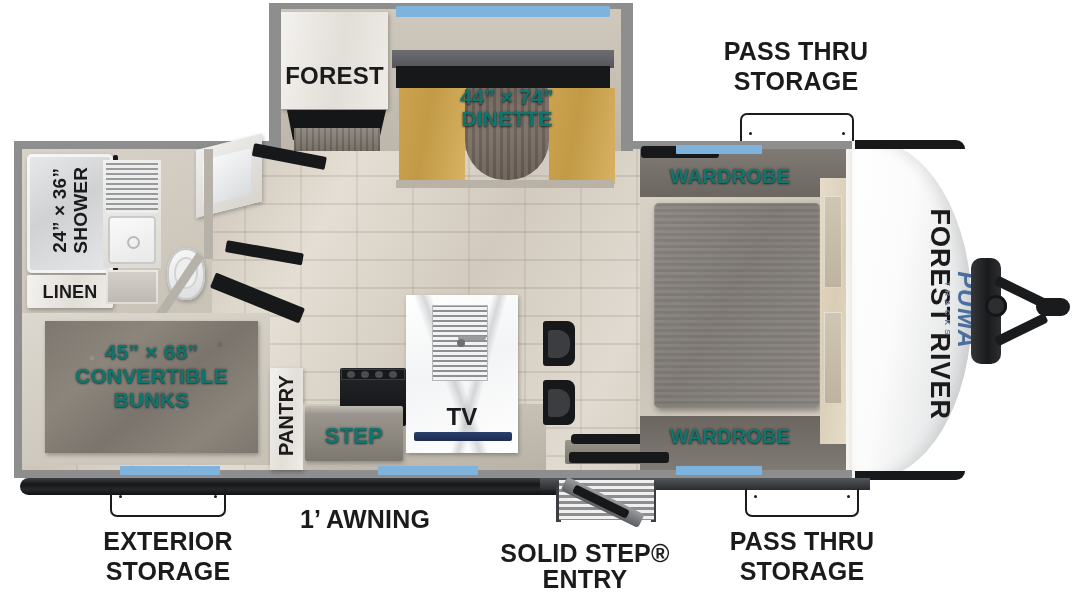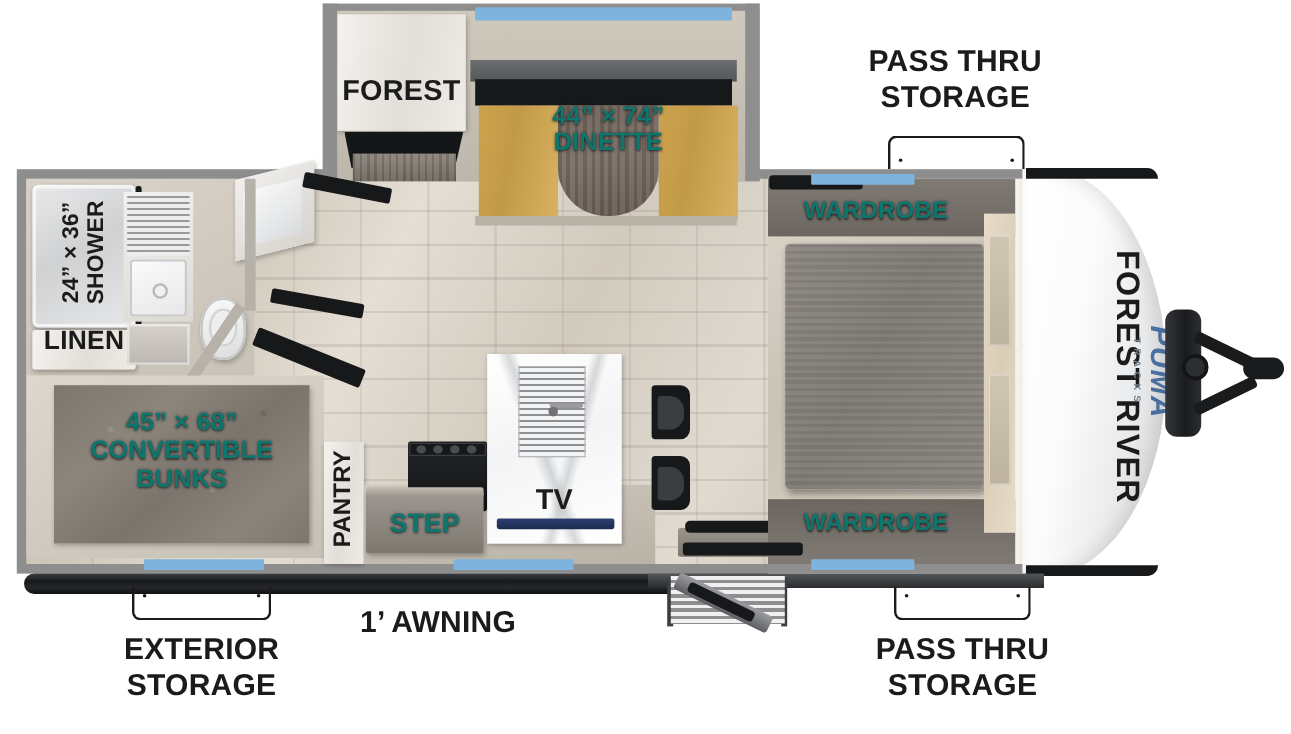--- a/index.html
+++ b/index.html
@@ -112,21 +112,21 @@
 
   <div class="abs" style="left:22px;top:149px;width:190px;height:164px;background:linear-gradient(160deg,#d8d2c8,#c8c2b7);"></div>
 
   <div class="abs shadowbox" style="left:27px;top:154px;width:86px;height:119px;border-radius:5px;
               background:linear-gradient(150deg,#e9e9ea,#cfd1d3 45%,#e6e7e8);
               box-shadow:inset 0 0 0 3px rgba(255,255,255,.65),1px 2px 4px rgba(0,0,0,.3);"></div>
   <div class="lbl lbl-dark rot-ccw" style="left:6px;top:189px;width:128px;font-size:19px;line-height:1.12;">24” × 36”
 SHOWER</div>
 
   <div class="abs cabwhite shadowbox" style="left:27px;top:275px;width:86px;height:33px;border-radius:2px;"></div>
-  <div class="lbl lbl-dark" style="left:27px;top:272px;width:86px;font-size:22px;">LINEN</div>
+  <div class="lbl lbl-dark" style="left:27px;top:283px;width:86px;font-size:18px;">LINEN</div>
 
   <div class="abs" style="left:113px;top:155px;width:5px;height:116px;background:#17181a;border-radius:2px;"></div>
 
   <div class="abs" style="left:103px;top:160px;width:58px;height:108px;background:linear-gradient(160deg,#f2f1ef,#ddd9d3);"></div>
   <div class="abs" style="left:106px;top:163px;width:52px;height:50px;
               background:repeating-linear-gradient(to bottom,#9a9a9c 0 2px,#eceded 2px 5px);"></div>
   <div class="abs" style="left:108px;top:216px;width:48px;height:48px;border-radius:4px;
               background:linear-gradient(160deg,#fbfbfb,#e7e7e8);box-shadow:inset 0 0 0 2px #c9cacb;"></div>
   <div class="abs" style="left:127px;top:236px;width:9px;height:9px;border-radius:50%;border:2px solid #b8b9ba;"></div>
   <div class="abs" style="left:106px;top:270px;width:52px;height:34px;background:linear-gradient(180deg,#d5d1ca,#bcb7b0);
@@ -275,14 +275,15 @@
 STORAGE</div>
 
   <div class="lbl lbl-dark" style="left:706px;top:526px;width:192px;font-size:25px;line-height:1.2;">PASS THRU
 STORAGE</div>
 
   <div class="lbl lbl-dark" style="left:72px;top:526px;width:192px;font-size:25px;line-height:1.2;">EXTERIOR
 STORAGE</div>
 
   <div class="lbl lbl-dark" style="left:265px;top:506px;width:200px;font-size:25px;">1’ AWNING</div>
 
+  <div class="lbl lbl-dark" style="left:455px;top:540px;width:260px;font-size:25px;">SOLID STEP® ENTRY</div>
 
 </div>
 
 </body></html>

